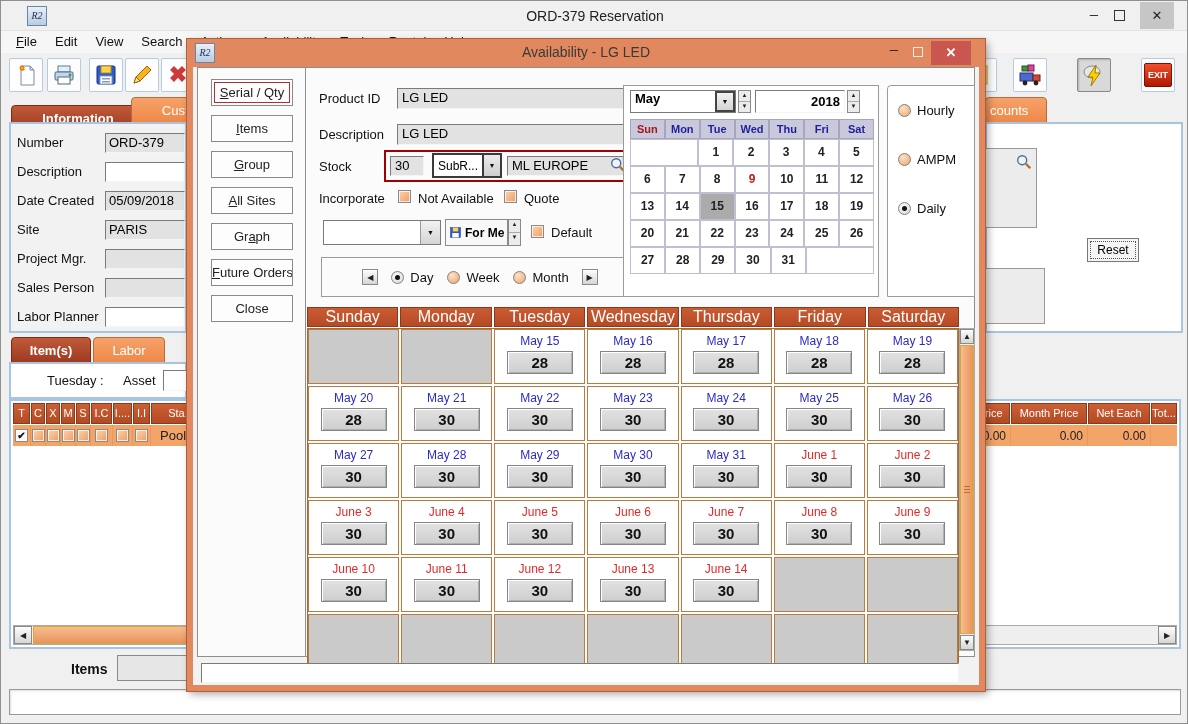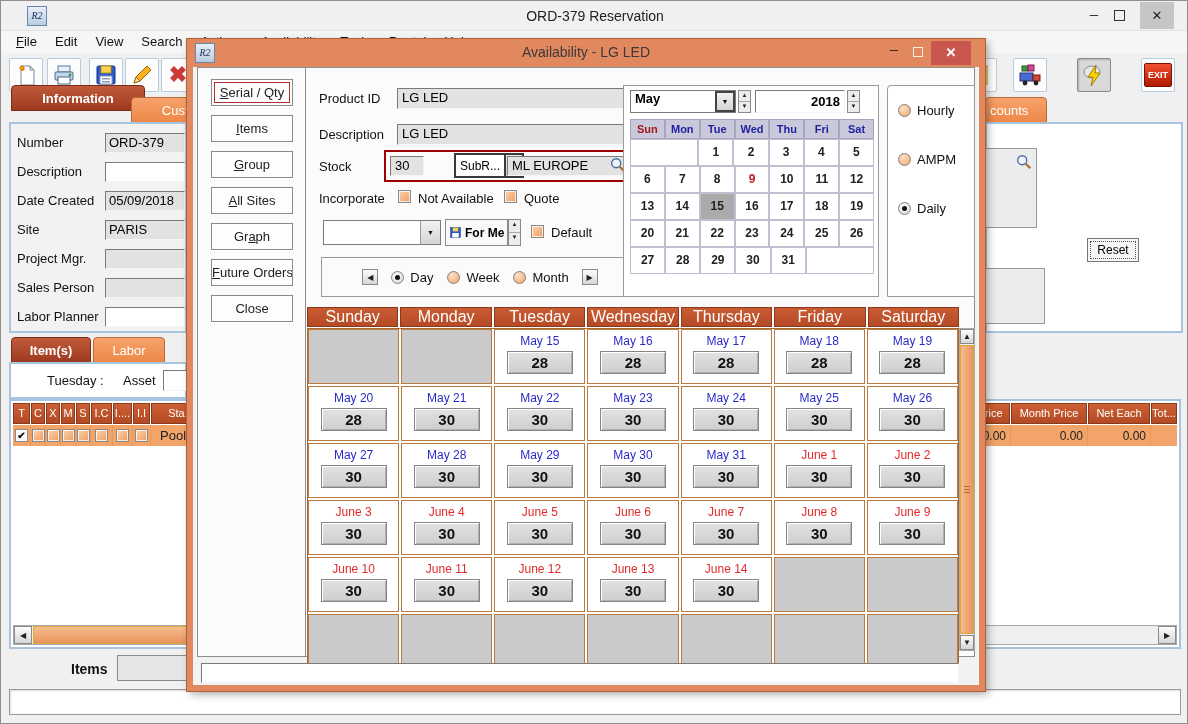--- a/index.html
+++ b/index.html
@@ -175,21 +175,21 @@
   <div class="abs tbtn pressed" style="left:1076px;top:57px;">
     <svg width="26" height="26" viewBox="0 0 26 26">
         <ellipse cx="11" cy="10" rx="8" ry="6" fill="#e6e6e6" stroke="#8a8a8a"></ellipse>
         <path d="M15 3L7 15h5l-2 9 9-13h-5z" fill="#ffd000" stroke="#a08000"></path>
       </svg>
   </div>
   <div class="abs tbtn" style="left:1140px;top:57px;">
     <span class="exit-inner">EXIT</span>
   </div>
 
-  <div class="abs tab active" style="left:10px;top:84px;width:134px;">Information</div>
+  <div class="abs tab active" style="left:10px;top:104px;width:134px;">Information</div>
   <div class="abs tab inactive" style="left:130px;top:96px;width:118px;">Customer</div>
   <div class="abs bluepanel" style="left:8px;top:121px;width:178px;height:211px;">
     <div id="info-fields" style="padding:4px 0 0 6px;">
         <div class="info-row">
           <span class="info-label">Number</span>
           <span class="info-field f-grey">ORD-379</span>
         </div>
         <div class="info-row">
           <span class="info-label">Description</span>
           <span class="info-field f-white"></span>
@@ -320,21 +320,21 @@
       </div>
 
     <span class="abs flabel" style="left:132px;top:52px;">Product ID</span>
     <span class="abs sunken" style="left:210px;top:49px;width:240px;height:21px;">LG LED</span>
     <span class="abs flabel" style="left:132px;top:88px;">Description</span>
     <span class="abs sunken" style="left:210px;top:85px;width:240px;height:21px;">LG LED</span>
 
     <span class="abs flabel" style="left:132px;top:120px;">Stock</span>
     <div class="abs redrect" style="left:197px;top:111px;width:252px;height:32px;"></div>
     <span class="abs sunken" style="left:203px;top:117px;width:34px;height:20px;">30</span>
-    <div class="abs combo" style="left:245px;top:114px;width:70px;height:25px;margin-left:22px;">
+    <div class="abs combo" style="left:245px;top:114px;width:70px;height:25px;">
       <span class="txt">SubR...</span>
       <span class="arr">▼</span>
     </div>
     <span class="abs sunken" style="left:320px;top:117px;width:122px;height:20px;padding-right:20px;">ML EUROPE</span>
     <svg class="abs" style="left:422px;top:117px;" width="18" height="18" viewBox="0 0 20 20">
         <circle cx="8" cy="8" r="5" fill="#eef4fa" stroke="#4a6a9a" stroke-width="1.5"></circle>
         <line x1="12" y1="12" x2="17" y2="17" stroke="#b06a2a" stroke-width="2.5"></line>
       </svg>
 
     <span class="abs flabel" style="left:132px;top:152px;">Incorporate</span>

